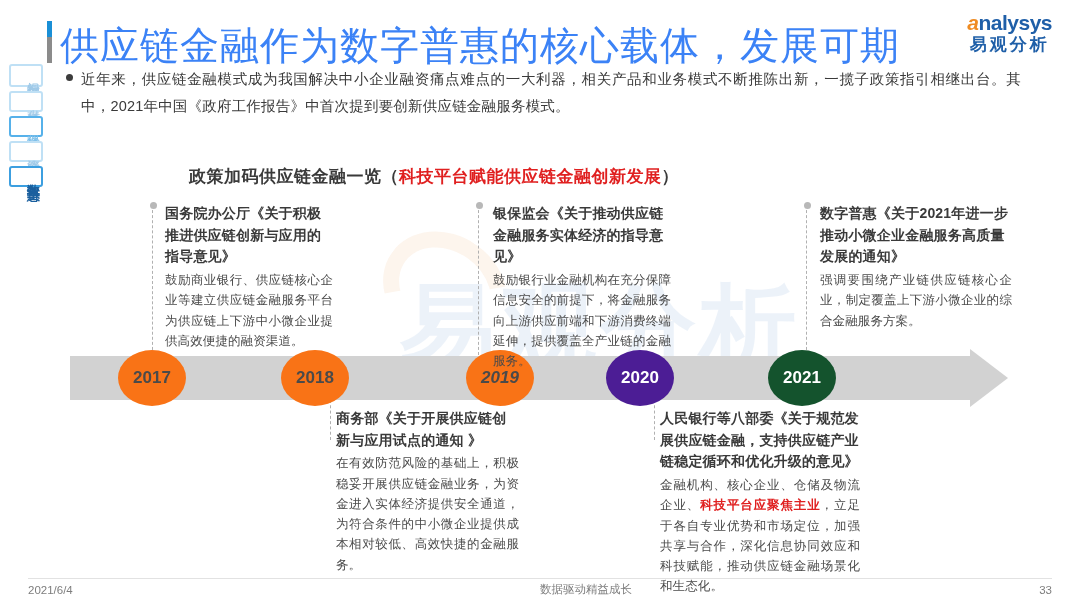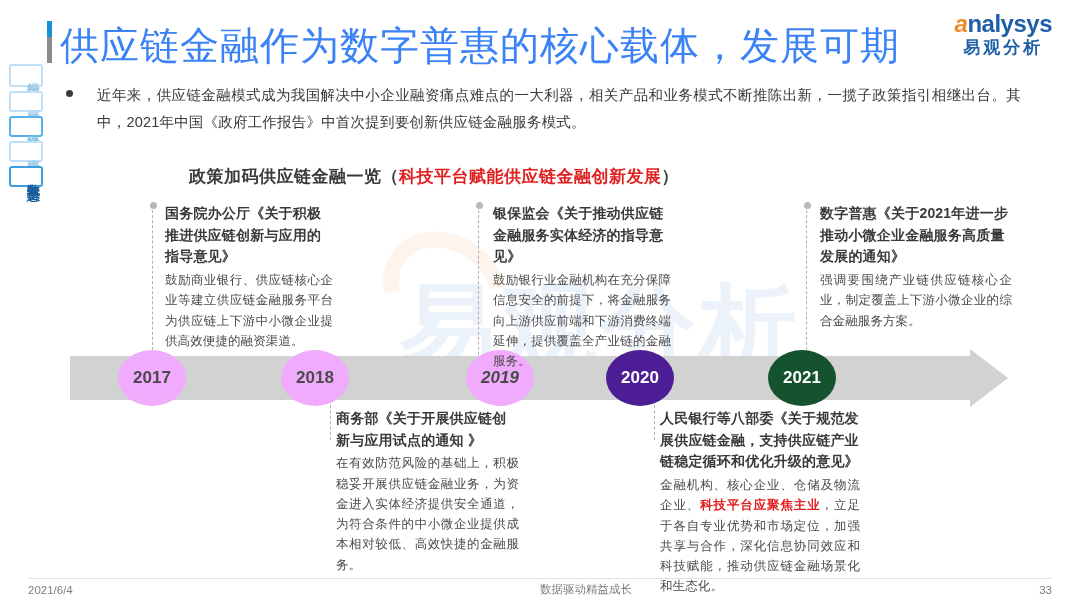--- a/index.html
+++ b/index.html
@@ -63,21 +63,21 @@
   }
 
   
   .logo {
     position: absolute;
     right: 28px; top: 12px;
     text-align: center;
     z-index: 5;
   }
   .logo-word {
-    font-size: 24px;
+    font-size: 21px;
     font-weight: bold;
     letter-spacing: -0.5px;
     line-height: 1;
     white-space: nowrap;
   }
   .logo-a { color: #ef8b22; font-style: italic; }
   .logo-rest { color: #1f5fa8; }
   .logo-cn {
     margin-top: 3px;
     font-size: 17px;
@@ -116,24 +116,24 @@
   .side-item.strong { border-color: #56b1ea; color: #7fc0ea; }
   .side-item.active {
     border-color: #3c9fe0;
     color: #1a5f9e;
     font-weight: bold;
   }
 
   
   .bullet-row {
     position: absolute;
-    left: 66px; top: 82px;
+    left: 66px; top: 66px;
     width: 955px;
     display: flex;
-    gap: 24px;
+    gap: 8px;
     z-index: 4;
   }
   .bullet-dot {
     flex: 0 0 auto;
     width: 7px; height: 7px;
     border-radius: 50%;
     background: #3c3c3c;
     margin-top: 8px;
   }
   .bullet-text {
@@ -184,21 +184,21 @@
     width: 68px; height: 56px;
     border-radius: 50%;
     display: flex;
     align-items: center;
     justify-content: center;
     font-size: 17px;
     font-weight: bold;
     z-index: 3;
     top: 350px;
   }
-  .node.plain { background: #f0abfc; color: #4a4a4a; }
+  .node.plain { background: #f97316; color: #4a4a4a; }
   .node.blue  { background: #4c1d95; color: #ffffff; }
   .node.red   { background: #14532d; color: #ffffff; }
 
   
   .connector {
     position: absolute;
     width: 1px;
     border-left: 1px dashed #b0b0b0;
     z-index: 2;
   }

